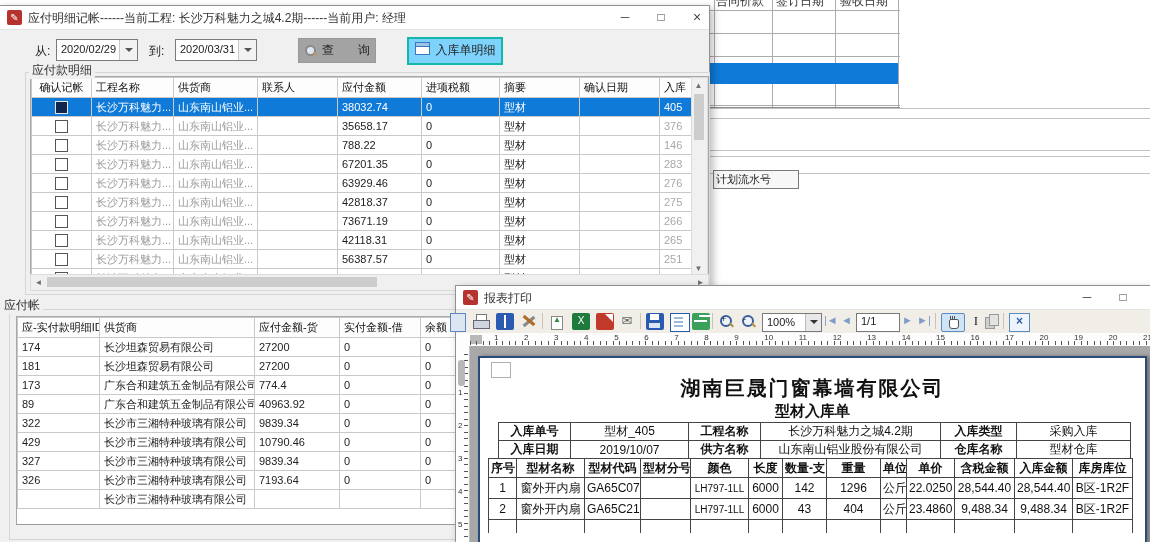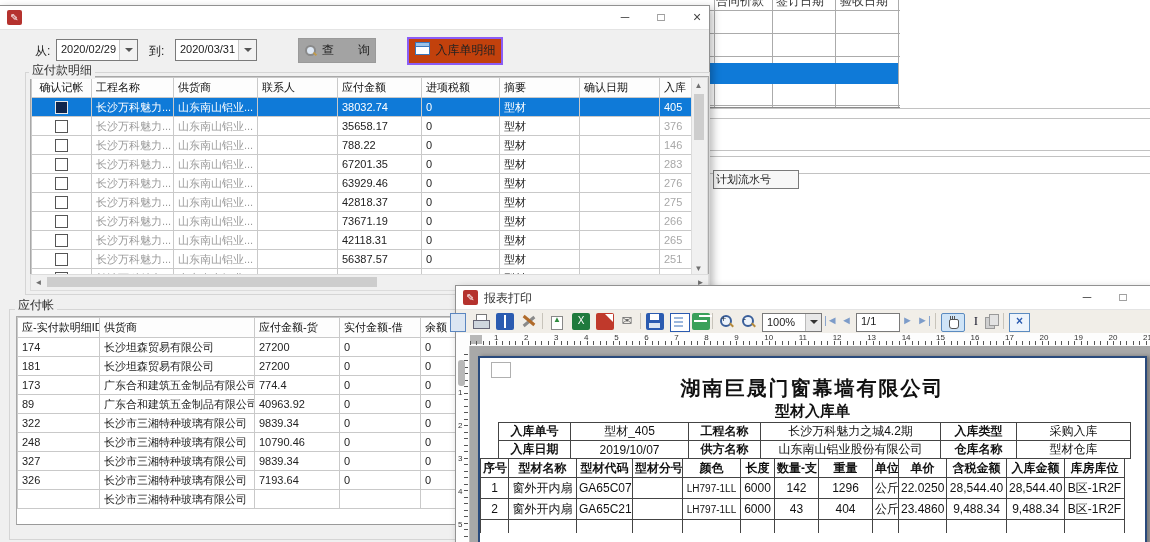--- a/index.html
+++ b/index.html
@@ -12,21 +12,21 @@
   .appicon{position:absolute;left:7px;top:4px;width:15px;height:15px;background:#b5322e;border-radius:2px;
            color:#fff;font-size:10px;line-height:15px;text-align:center;}
   .wtitle{position:absolute;left:28px;top:4px;font-size:12px;color:#333;white-space:nowrap;}
   .sysbtn{position:absolute;top:0;width:26px;height:23px;text-align:center;line-height:22px;font-size:12px;color:#444;}
   
   .combo{position:absolute;background:#fff;border:1px solid #7a7a7a;height:20px;font-size:11px;}
   .combo .cval{position:absolute;left:4px;top:3px;}
   .combo .carr{position:absolute;right:0;top:0;width:17px;height:100%;background:#f2f2f2;border-left:1px solid #c9c9c9;}
   .combo .carr::after{content:"";position:absolute;left:5px;top:8px;border:4px solid transparent;border-top-color:#555;}
   .btn{position:absolute;background:#a3a3a3;border:1px solid #9a9a9a;font-size:12px;text-align:center;}
-  .btn.focus{border:2px solid #8b5cf6;background:#c2410c;}
+  .btn.focus{border:2px solid #14b8a6;background:#7dd3fc;}
   .btn .blabel{position:relative;top:3px;}
   .mag{display:inline-block;position:relative;width:12px;height:12px;vertical-align:-2px;margin-right:6px;}
   .mag::before{content:"";position:absolute;left:1px;top:1px;width:7px;height:7px;border:2px solid #8a8a8a;border-radius:50%;background:#dfe9f5;}
   .mag::after{content:"";position:absolute;left:9px;top:9px;width:4px;height:2px;background:#c29a4a;transform:rotate(45deg);}
   .winicon{display:inline-block;width:13px;height:11px;border:1px solid #3a77bc;background:#fff;vertical-align:-1px;margin-right:6px;}
   .winicon::before{content:"";display:block;height:3px;background:#9cc3e8;border-bottom:1px solid #3a77bc;}
   
   .grouplab{position:absolute;font-size:12px;color:#333;background:#f0f0f0;padding:0 3px;z-index:2;}
   .groupbox{position:absolute;border:1px solid #d5d5d5;background:#f0f0f0;}
   
@@ -111,21 +111,21 @@
   .page{position:absolute;left:22px;top:10px;width:665px;height:187px;background:#fff;
         border:2px solid #2a4a7c;border-bottom:none;box-shadow:3px 0 4px rgba(0,0,0,.3);}
   .marginbox{position:absolute;left:11px;top:4px;width:18px;height:14px;border:1px solid #b0b0b0;}
   .rco{position:absolute;left:0;right:0;top:17px;text-align:center;font-size:20px;font-weight:bold;letter-spacing:2px;color:#111;}
   .rti{position:absolute;left:0;right:0;top:44px;text-align:center;font-size:15px;font-weight:bold;color:#111;}
   table.rpt{border-collapse:collapse;table-layout:fixed;font-size:12px;color:#111;}
   table.rpt td,table.rpt th{border:1px solid #444;padding:0 2px;overflow:hidden;white-space:nowrap;text-align:center;}
   .rinfo{position:absolute;left:18px;top:64px;width:632px;}
   .rinfo td{height:17px;}
   .rinfo .lab{font-weight:bold;}
-  .rdet{position:absolute;left:0;top:100px;width:644px;font-size:11px;}
+  .rdet{position:absolute;left:8px;top:100px;width:644px;font-size:11px;}
   .rdet th{height:18px;font-weight:bold;}
   .rdet td{height:20px;}
   .rdet tr.partial td{height:13px;border-bottom:none;}
   
   .bgline{position:absolute;background:#ababab;}
   .bgv{width:1px;} .bgh{height:1px;}
   .bghead{position:absolute;font-size:12px;color:#333;white-space:nowrap;}
   .planbox{position:absolute;left:713px;top:170px;width:82px;height:17px;border:1px solid #7a7a7a;
            background:#f7f7f7;font-size:11px;line-height:17px;padding-left:2px;}
 </style>
@@ -154,20 +154,21 @@
   <div class="bgline bgh" style="left:706px;top:118px;width:444px;background:#c2c2c2;"></div>
   <div class="bgline bgh" style="left:706px;top:150px;width:444px;background:#c2c2c2;"></div>
   <div class="bgline bgh" style="left:706px;top:156px;width:444px;background:#c2c2c2;"></div>
   <div class="bgline bgh" style="left:706px;top:173px;width:444px;background:#c2c2c2;"></div>
   <div class="planbox">计划流水号</div>
 </div>
 
 <div class="win" style="left:-1px;top:5px;width:709px;height:537px;">
   <div class="titlebar">
     <span class="appicon">✎</span>
+    <span class="wtitle">应付明细记帐------当前工程: 长沙万科魅力之城4.2期------当前用户: 经理</span>
     <span class="sysbtn" style="left:612px;">─</span>
     <span class="sysbtn" style="left:648px;">□</span>
     <span class="sysbtn" style="left:684px;font-size:14px;">×</span>
   </div>
 
   <span class="abs" style="left:35px;top:37px;">从:</span>
   <div class="combo" style="left:56px;top:33px;width:80px;">
     <span class="cval">2020/02/29</span>
     <span class="carr"></span>
   </div>
@@ -330,21 +331,21 @@
       <span class="arr" style="bottom:1px;">▼</span>
     </div>
   </div>
 
   <div class="sb" style="left:30px;top:268px;width:677px;height:15px;">
     <span class="arr" style="left:1px;top:1px;">◄</span>
     <div class="thumb" style="left:16px;top:2px;width:330px;height:10px;"></div>
     <span class="arr" style="right:1px;top:1px;">►</span>
   </div>
 
-  <span class="grouplab" style="left:15px;top:291px;">应付帐</span>
+  <span class="grouplab" style="left:1px;top:291px;">应付帐</span>
   <div class="groupbox" style="left:9px;top:303px;width:694px;height:229px;"></div>
 
   <div class="t2wrap" style="left:16px;top:310px;width:679px;height:207px;">
     <table class="grid">
       <colgroup>
           <col style="width:82px">
           <col style="width:155px">
           <col style="width:85px">
           <col style="width:81px">
           <col style="width:250px">
@@ -386,21 +387,21 @@
             <td>0</td>
       </tr>
       <tr>
         <td>322</td>
             <td>长沙市三湘特种玻璃有限公司</td>
             <td>9839.34</td>
             <td>0</td>
             <td>0</td>
       </tr>
       <tr>
-        <td>248</td>
+        <td>429</td>
             <td>长沙市三湘特种玻璃有限公司</td>
             <td>10790.46</td>
             <td>0</td>
             <td>0</td>
       </tr>
       <tr>
         <td>327</td>
             <td>长沙市三湘特种玻璃有限公司</td>
             <td>9839.34</td>
             <td>0</td>

